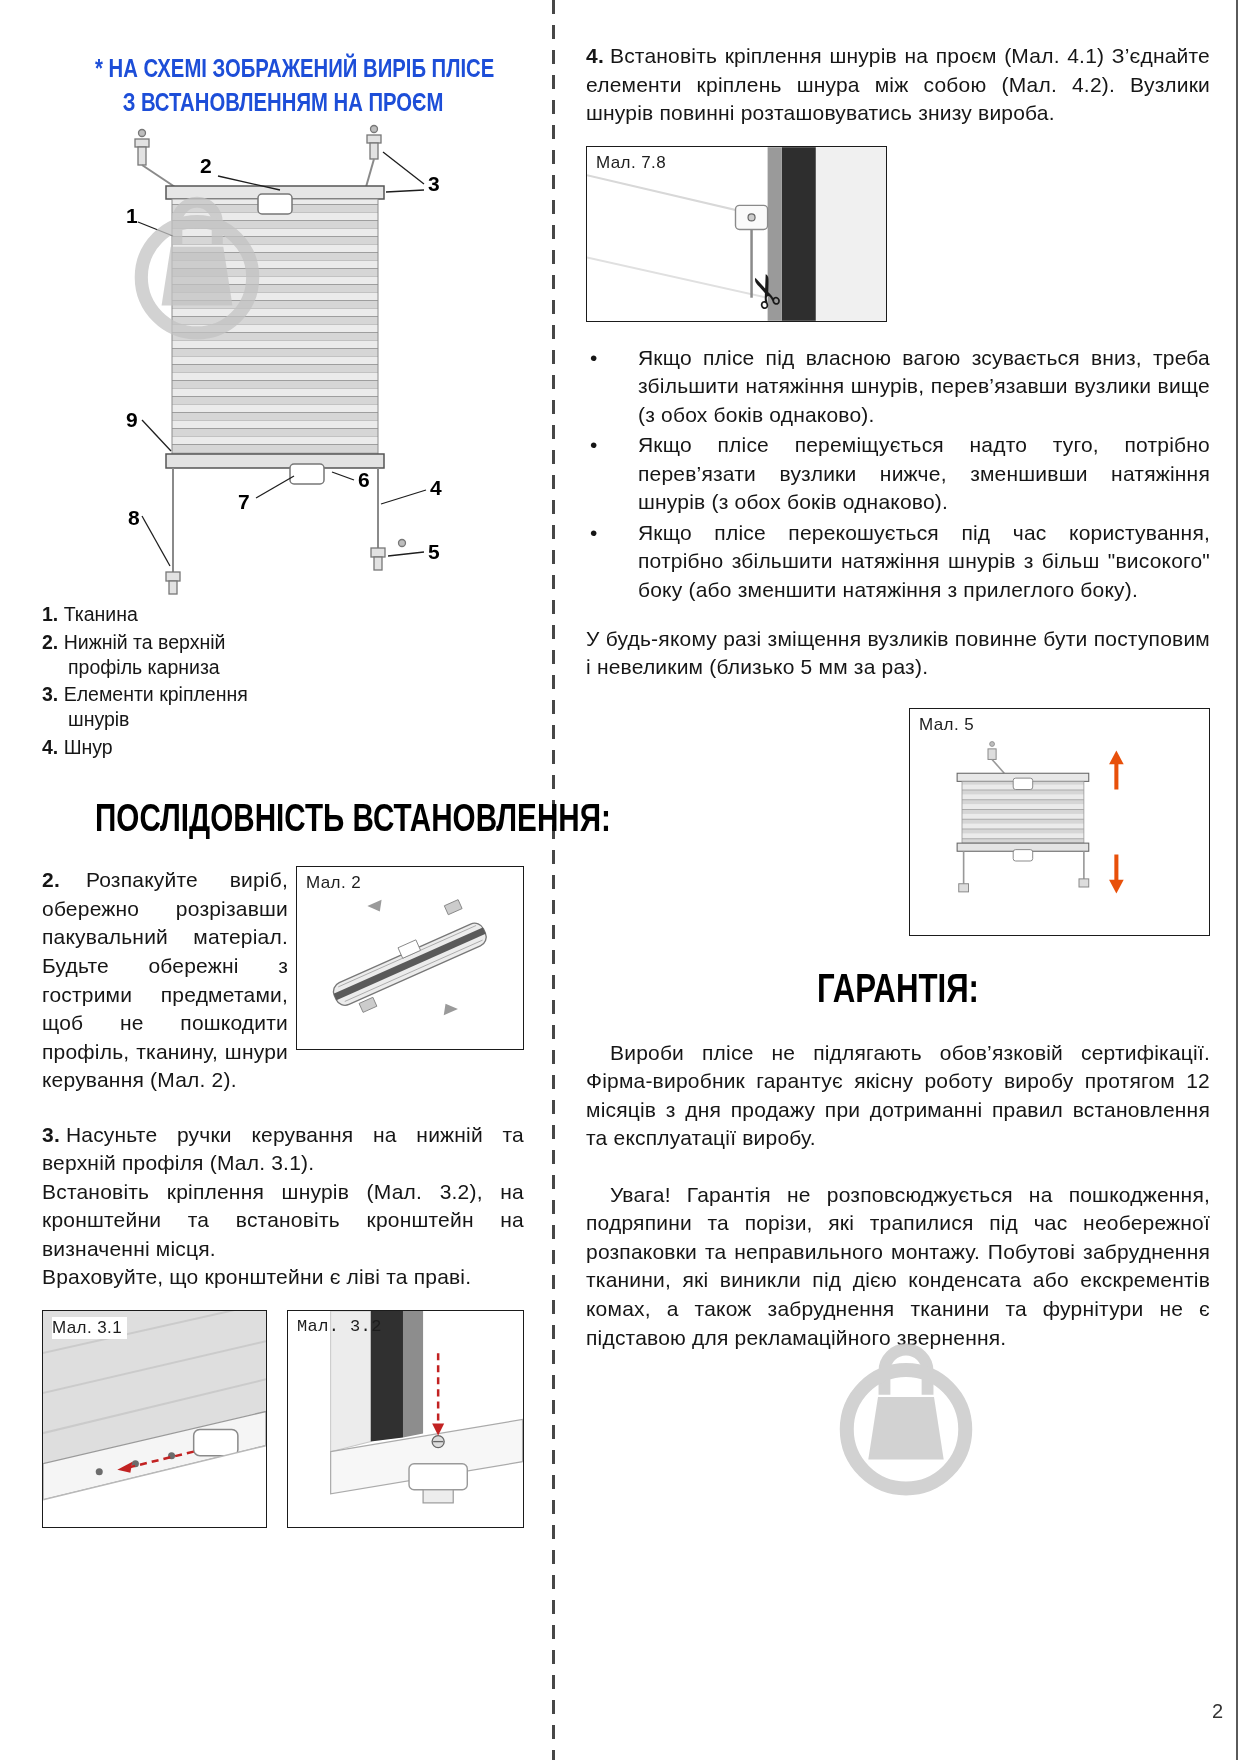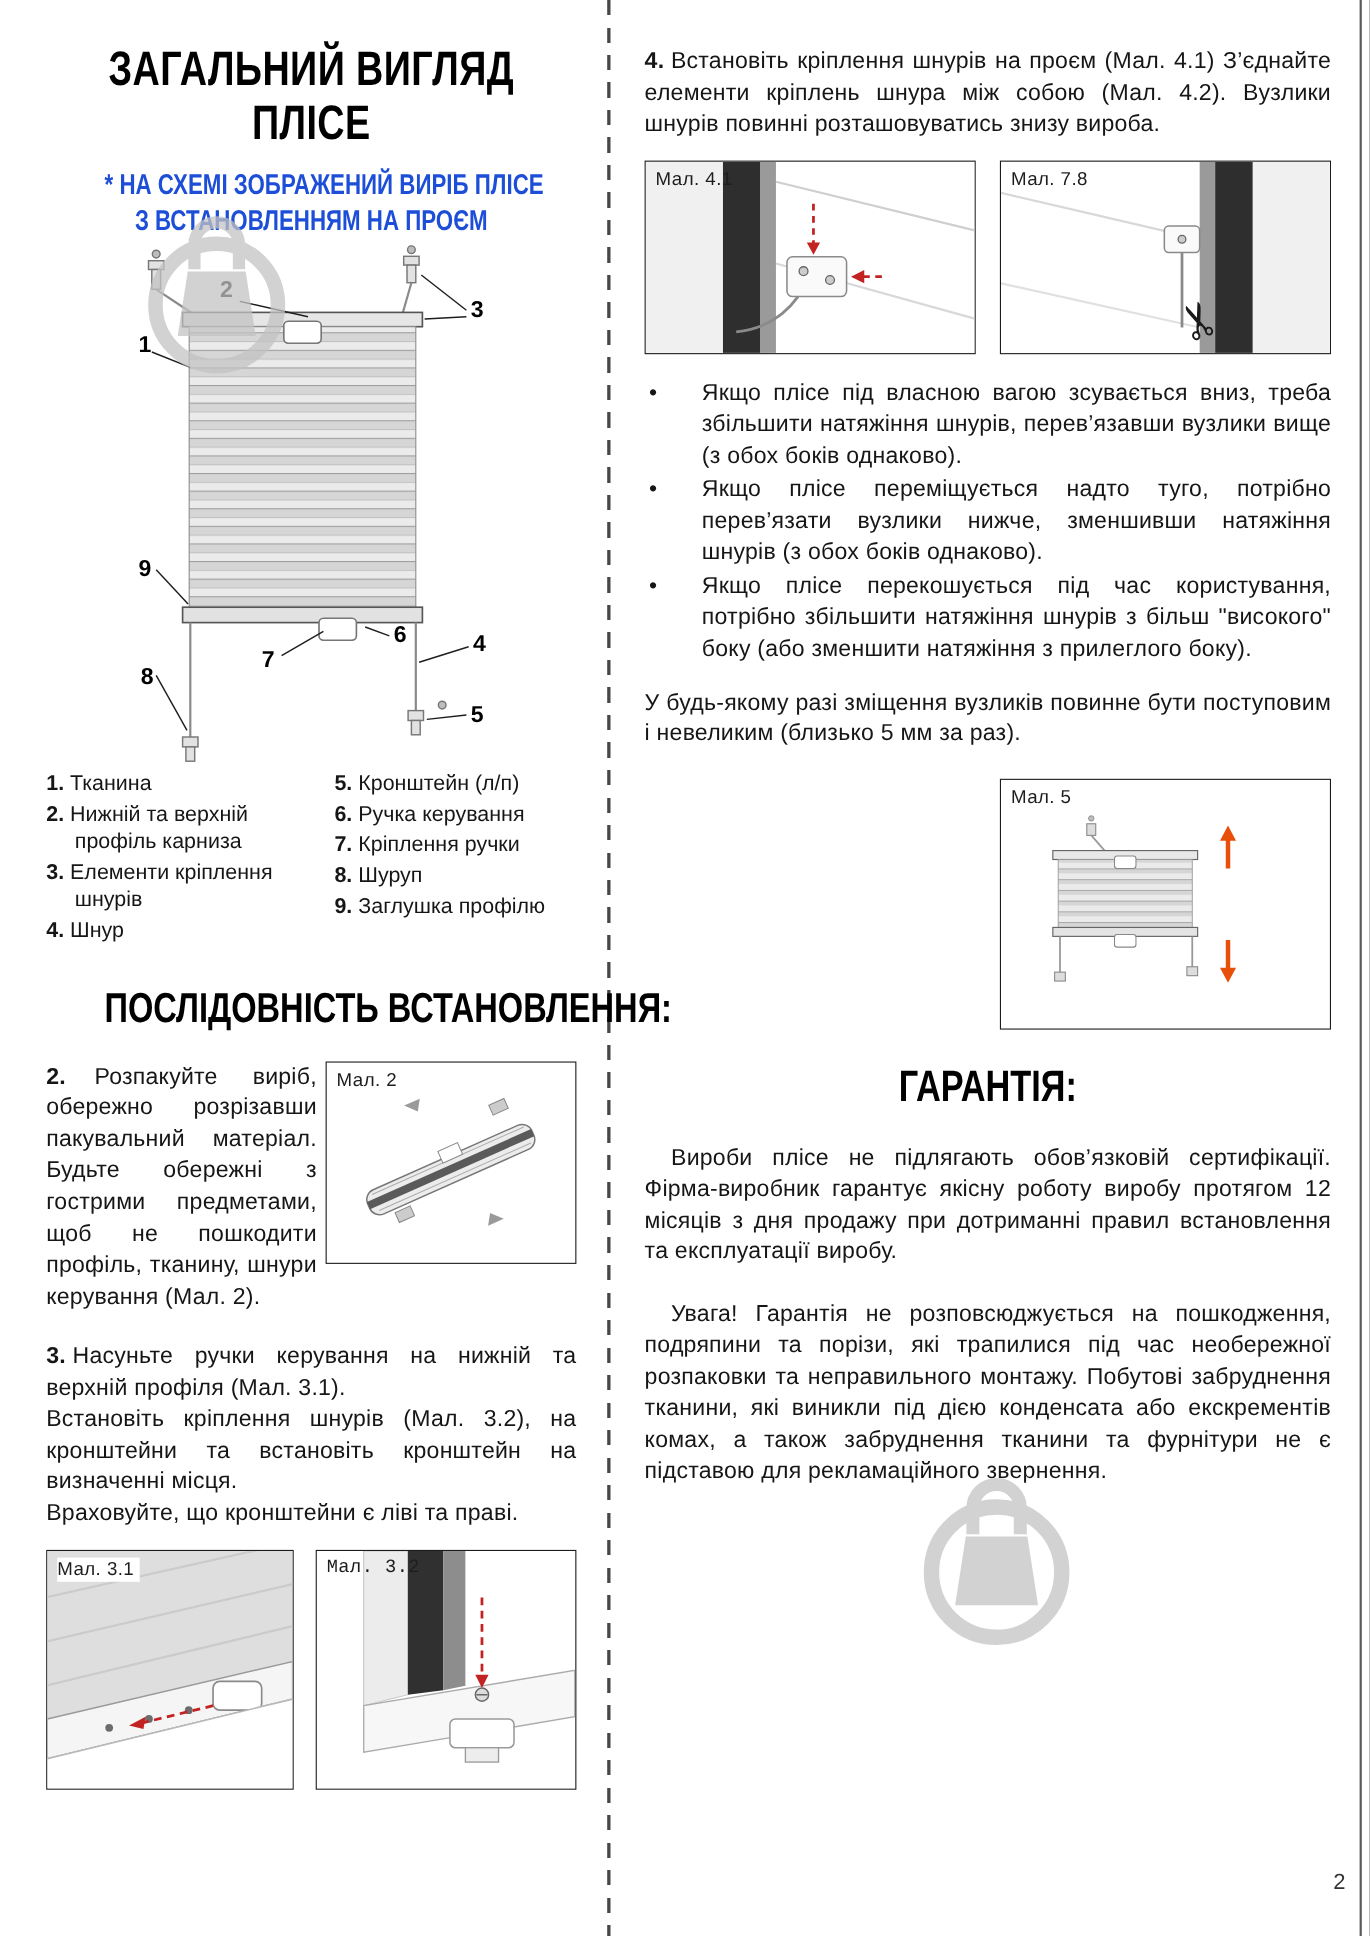--- a/index.html
+++ b/index.html
@@ -99,24 +99,20 @@
   <div class="watermark wm-bottom">
     <svg viewBox="0 0 140 156" width="100%" height="100%">
       <path d="M50 62 v-22 a20 20 0 0 1 40 0 v22" fill="none" stroke="#c3c3c3" stroke-width="11"></path>
       <circle cx="70" cy="94" r="55" fill="none" stroke="#c3c3c3" stroke-width="13"></circle>
       <path d="M44 64 h52 l9 58 h-70 z" fill="#c3c3c3"></path>
     </svg>
   </div>
 
   <div class="col-left">
 
-    <h1 class="main-title">
-      <span class="condensed">ЗАГАЛЬНИЙ ВИГЛЯД</span>
-      <span class="condensed">ПЛІСЕ</span>
-    </h1>
 
     <div class="subtitle">
       <span class="condensed">* НА СХЕМІ ЗОБРАЖЕНИЙ ВИРІБ ПЛІСЕ</span>
       <span class="condensed">З ВСТАНОВЛЕННЯМ НА ПРОЄМ</span>
     </div>
 
     <div class="diagram-wrap">
       <svg class="fig-svg" viewBox="0 0 482 472">
         <defs>
           <pattern id="pleats" width="10" height="16" patternUnits="userSpaceOnUse">
@@ -184,27 +180,20 @@
       <span class="callout" style="left:84px;  top:284px;">9</span>
     </div>
 
     <div class="legend">
       <div class="legend-col-a">
         <div class="legend-item"><b>1.</b> <span>Тканина</span></div>
         <div class="legend-item"><b>2.</b> <span>Нижній та верхній профіль карниза</span></div>
         <div class="legend-item"><b>3.</b> <span>Елементи кріплення шнурів</span></div>
         <div class="legend-item"><b>4.</b> <span>Шнур</span></div>
       </div>
-      <div class="legend-col-b">
-        <div class="legend-item"><b>5.</b> <span>Кронштейн (л/п)</span></div>
-        <div class="legend-item"><b>6.</b> <span>Ручка керування</span></div>
-        <div class="legend-item"><b>7.</b> <span>Кріплення ручки</span></div>
-        <div class="legend-item"><b>8.</b> <span>Шуруп</span></div>
-        <div class="legend-item"><b>9.</b> <span>Заглушка профілю</span></div>
-      </div>
     </div>
 
     <h2 class="section-title">
       <span class="condensed">ПОСЛІДОВНІСТЬ ВСТАНОВЛЕННЯ:</span>
     </h2>
 
     <div class="step2-row">
       <p class="para step2-text">
         <b class="stepnum gap-lg">2.</b><span>Розпакуйте виріб, обережно розрізавши пакувальний матеріал. Будьте обережні з гострими предметами, щоб не пошкодити профіль, тканину, шнури керування (Мал. 2).</span>
       </p>
@@ -276,39 +265,20 @@
     </div>
   </div>
 
   <div class="col-right">
 
     <p class="para">
       <b class="stepnum gap-sm">4.</b><span>Встановіть кріплення шнурів на проєм (Мал. 4.1) З’єднайте елементи кріплень шнура між собою (Мал. 4.2). Вузлики шнурів повинні розташовуватись знизу вироба.</span>
     </p>
 
     <div class="figs4-row">
-      <div class="fig-box fig4-box">
-        <span class="fig-label">Мал. 4.1</span>
-        <svg class="fig-svg" viewBox="0 0 298 173">
-          <rect width="298" height="173" fill="#ffffff"></rect>
-          <rect x="0" y="0" width="70" height="173" fill="#f0f0f0"></rect>
-          <rect x="70" y="0" width="34" height="173" fill="#2e2e2e"></rect>
-          <rect x="104" y="0" width="14" height="173" fill="#9a9a9a"></rect>
-          <line x1="118" y1="18" x2="298" y2="62" stroke="#cfcfcf" stroke-width="2"></line>
-          <line x1="118" y1="92" x2="298" y2="142" stroke="#d8d8d8" stroke-width="2"></line>
-          <rect x="128" y="86" width="54" height="36" rx="5" fill="#fafafa" stroke="#8a8a8a" stroke-width="1.4"></rect>
-          <circle cx="143" cy="99" r="4" fill="#cccccc" stroke="#666" stroke-width="1.2"></circle>
-          <circle cx="167" cy="107" r="4" fill="#cccccc" stroke="#666" stroke-width="1.2"></circle>
-          <path d="M138 122 q-20 28 -56 32" fill="none" stroke="#8a8a8a" stroke-width="2.5"></path>
-          <line x1="152" y1="38" x2="152" y2="74" stroke="#c22222" stroke-width="2.5" stroke-dasharray="6 5"></line>
-          <path d="M152 84 l-6 -11 h12 z" fill="#c22222"></path>
-          <line x1="214" y1="104" x2="194" y2="104" stroke="#c22222" stroke-width="2.5" stroke-dasharray="6 5"></line>
-          <path d="M186 104 l12 -6 v12 z" fill="#c22222"></path>
-        </svg>
-      </div>
       <div class="fig-box fig4-box">
         <span class="fig-label">Мал. 7.8</span>
         <svg class="fig-svg" viewBox="0 0 298 173">
           <rect width="298" height="173" fill="#ffffff"></rect>
           <rect x="228" y="0" width="70" height="173" fill="#f0f0f0"></rect>
           <rect x="194" y="0" width="34" height="173" fill="#2e2e2e"></rect>
           <rect x="180" y="0" width="14" height="173" fill="#9a9a9a"></rect>
           <line x1="0" y1="28" x2="180" y2="70" stroke="#d8d8d8" stroke-width="2"></line>
           <line x1="0" y1="110" x2="180" y2="150" stroke="#e0e0e0" stroke-width="2"></line>
           <rect x="148" y="58" width="32" height="24" rx="4" fill="#fafafa" stroke="#8a8a8a" stroke-width="1.4"></rect>

